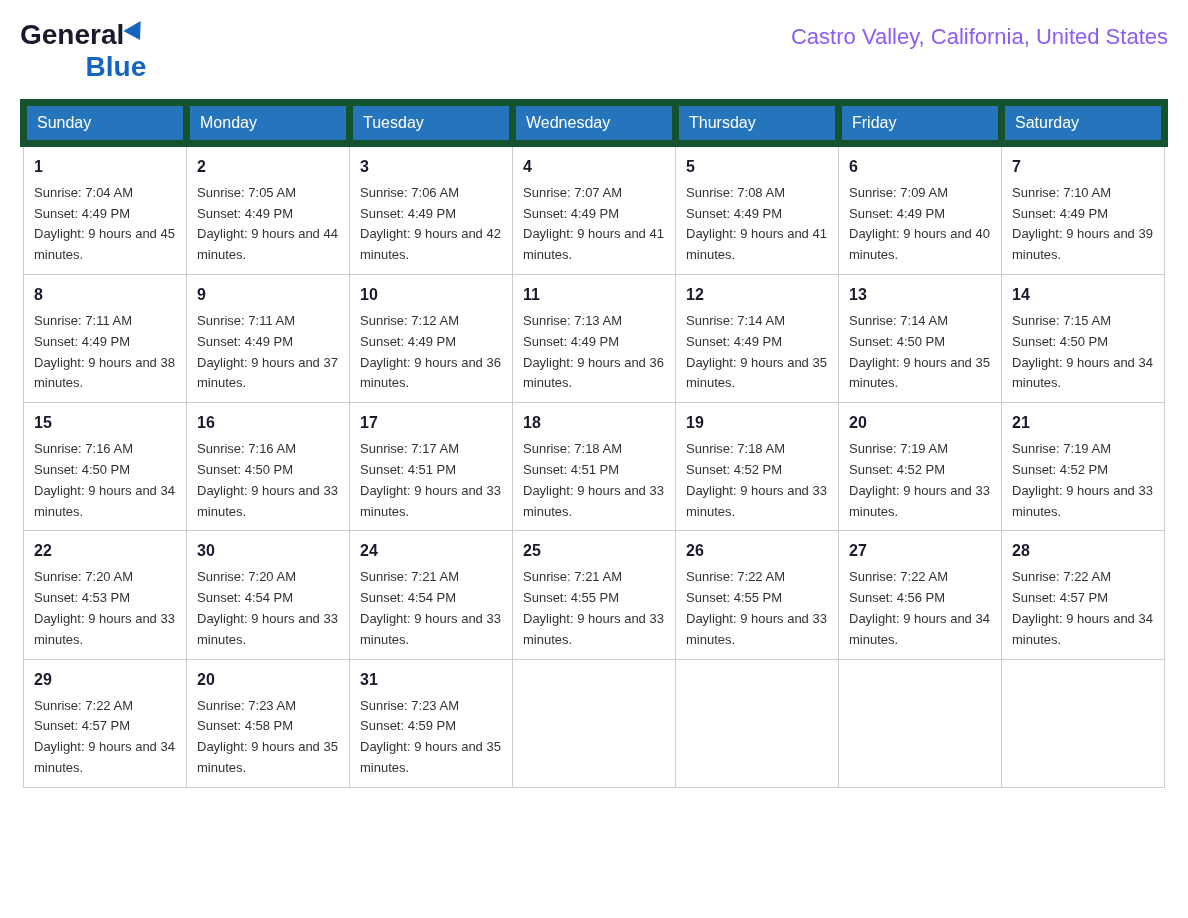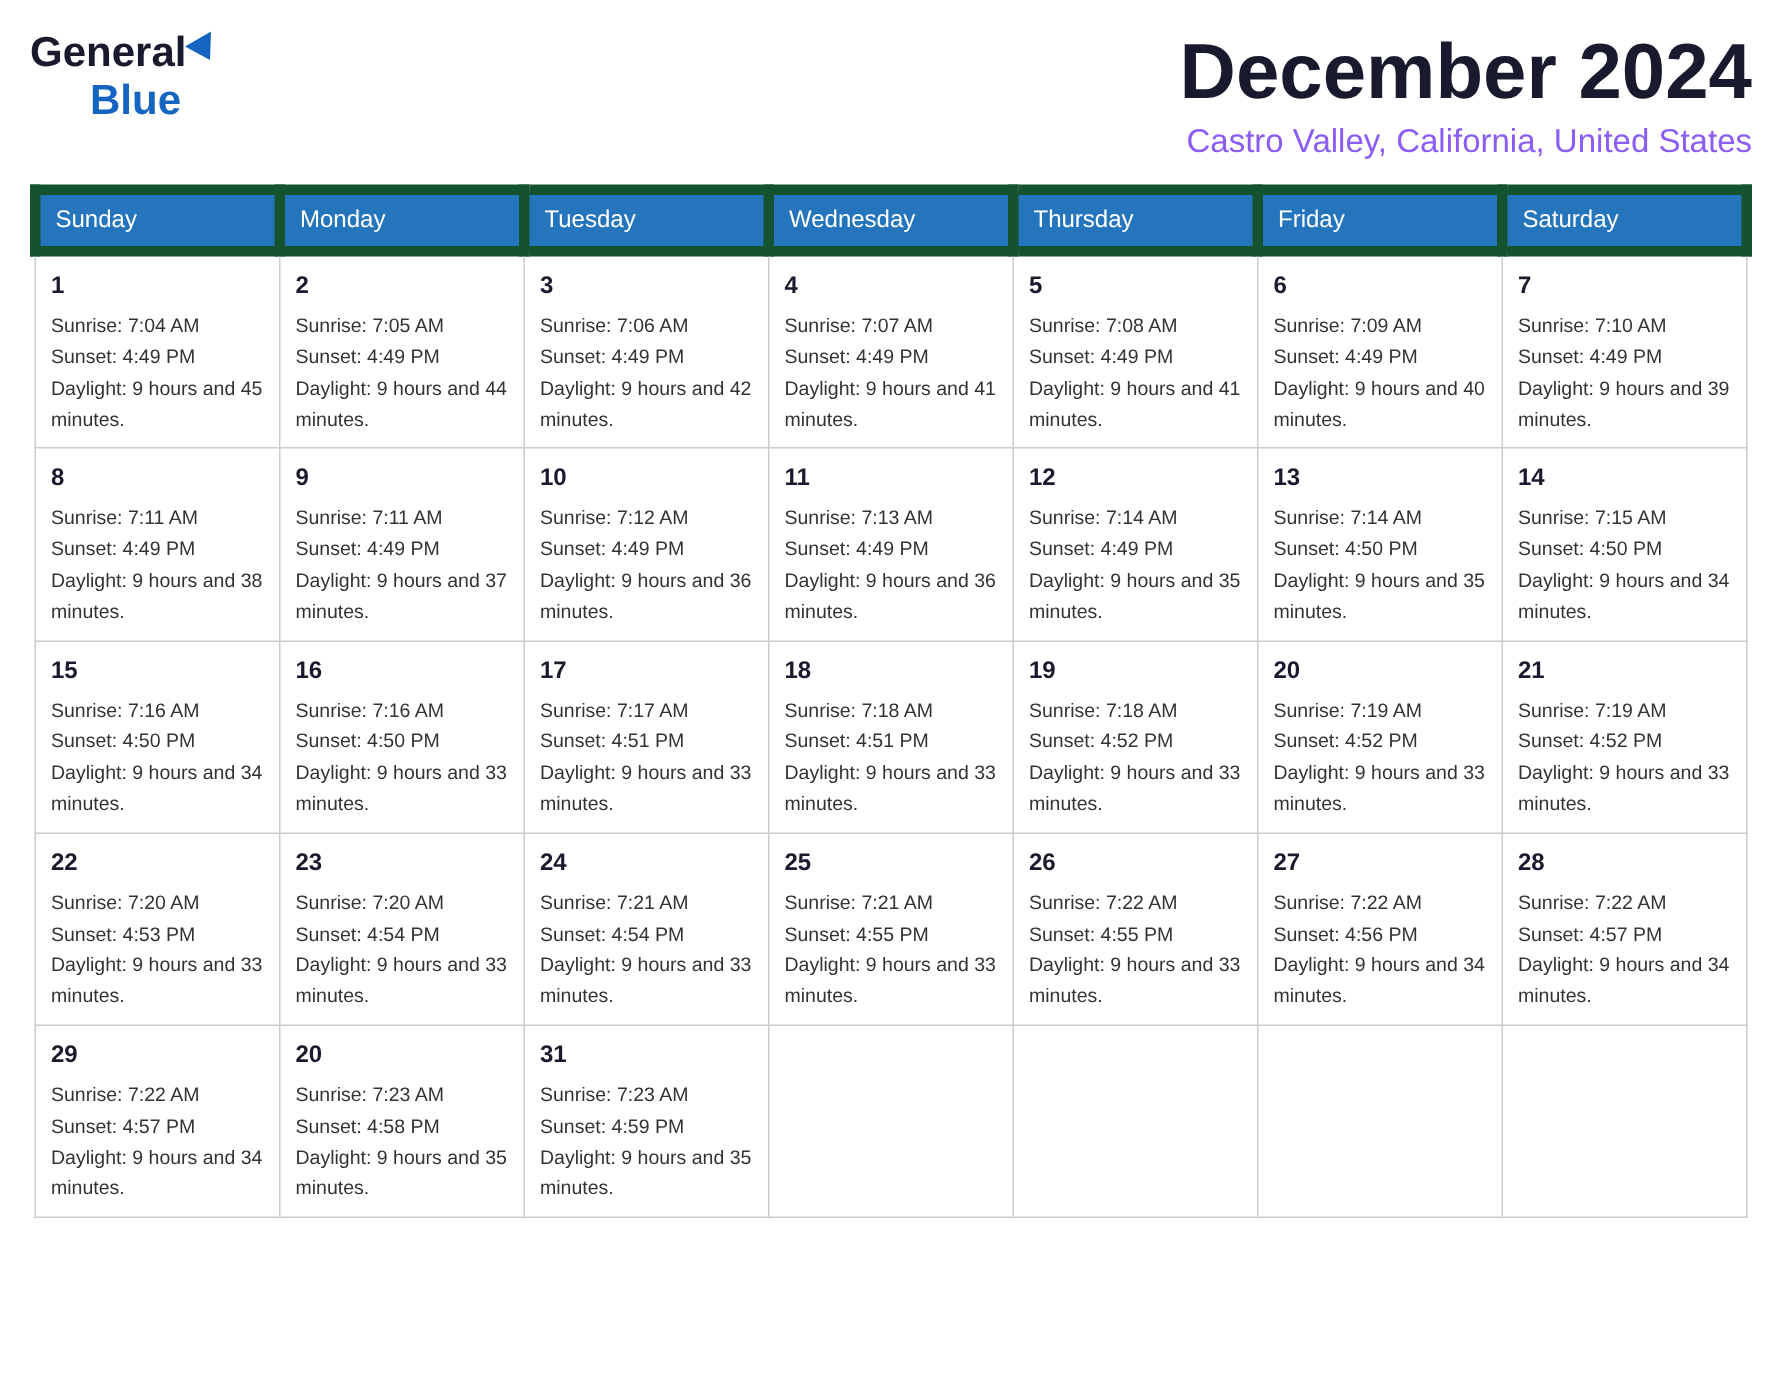--- a/index.html
+++ b/index.html
@@ -12,21 +12,21 @@
     }
     .header-area {
       display: flex;
       justify-content: space-between;
       align-items: flex-start;
       margin-bottom: 16px;
     }
     .logo {
       display: flex;
       flex-direction: column;
-      align-items: flex-start;
+      align-items: flex-end;
     }
     .logo-text {
       font-size: 28px;
       font-weight: bold;
       color: #1a1a2e;
       line-height: 1.1;
     }
     .logo-triangle {
       display: inline-block;
       width: 0;
@@ -110,21 +110,20 @@
 <div class="header-area">
   <div class="logo">
     <div>
       <span class="logo-text">General<span class="logo-triangle"></span></span>
     </div>
     <div>
       <span class="logo-blue-line">Blue</span>
     </div>
   </div>
   <div class="title-area">
-    <div class="month-title">December 2024</div>
     <div class="location-title">Castro Valley, California, United States</div>
   </div>
 </div>
 
 <table class="calendar-table">
   <thead>
     <tr>
       <th>Sunday</th>
       <th>Monday</th>
       <th>Tuesday</th>
@@ -224,21 +223,21 @@
         <span class="day-number">21</span>
         <span class="cell-info">Sunrise: 7:19 AM<br>Sunset: 4:52 PM<br>Daylight: 9 hours and 33 minutes.</span>
       </td>
       </tr>
       <tr>
         <td class="row-separator">
         <span class="day-number">22</span>
         <span class="cell-info">Sunrise: 7:20 AM<br>Sunset: 4:53 PM<br>Daylight: 9 hours and 33 minutes.</span>
       </td>
         <td class="row-separator">
-        <span class="day-number">23</span>
+        <span class="day-number">30</span>
         <span class="cell-info">Sunrise: 7:20 AM<br>Sunset: 4:54 PM<br>Daylight: 9 hours and 33 minutes.</span>
       </td>
         <td class="row-separator">
         <span class="day-number">24</span>
         <span class="cell-info">Sunrise: 7:21 AM<br>Sunset: 4:54 PM<br>Daylight: 9 hours and 33 minutes.</span>
       </td>
         <td class="row-separator">
         <span class="day-number">25</span>
         <span class="cell-info">Sunrise: 7:21 AM<br>Sunset: 4:55 PM<br>Daylight: 9 hours and 33 minutes.</span>
       </td>

